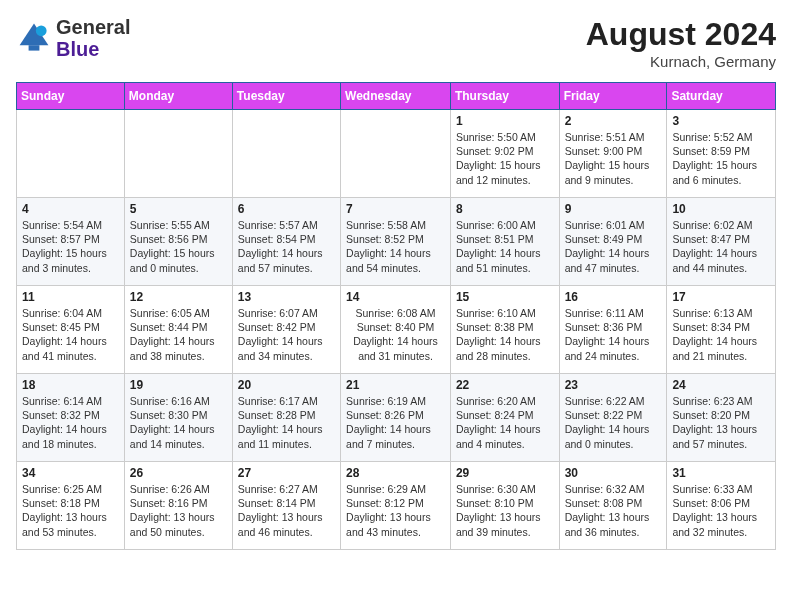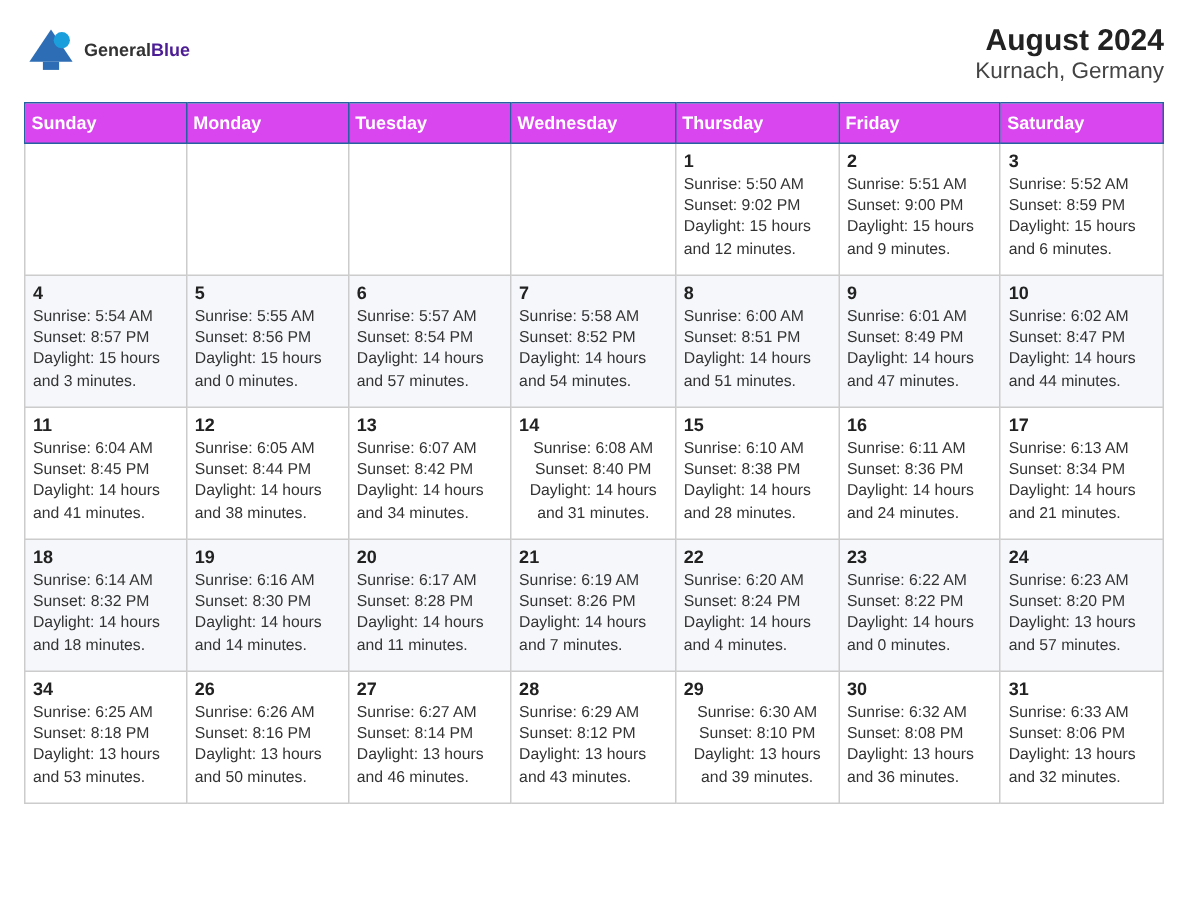--- a/index.html
+++ b/index.html
@@ -15,37 +15,37 @@
       justify-content: space-between;
       align-items: flex-start;
       margin-bottom: 12px;
     }
     .logo {
       display: flex;
       align-items: center;
     }
     .logo-text {
       display: flex;
-      flex-direction: row;
-      font-size: 12px;
+      flex-direction: column;
+      font-size: 20px;
       font-weight: bold;
       line-height: 1.1;
     }
     .logo-text .general { color: #333; }
     .logo-text .blue { color: #4c1d95; }
     .logo-icon {
       width: 36px;
       height: 36px;
       margin-right: 4px;
     }
     .title-block {
       text-align: right;
     }
     .month-year {
-      font-size: 20px;
+      font-size: 32px;
       font-weight: bold;
       color: #222;
     }
     .location {
       font-size: 15px;
       color: #444;
     }
     table {
       width: 100%;
       border-collapse: collapse;
@@ -326,21 +326,21 @@
         </td>
         <td>
           <div class="day-num">28</div>
           <div class="day-info" style="white-space: pre-line;">Sunrise: 6:29 AM
 Sunset: 8:12 PM
 Daylight: 13 hours
 and 43 minutes.</div>
         </td>
         <td>
           <div class="day-num">29</div>
-          <div class="day-info" style="white-space: pre-line; text-align: center;">Sunrise: 6:30 AM
+          <div class="day-info" style="white-space: pre-line;">Sunrise: 6:30 AM
 Sunset: 8:10 PM
 Daylight: 13 hours
 and 39 minutes.</div>
         </td>
         <td>
           <div class="day-num">30</div>
           <div class="day-info" style="white-space: pre-line;">Sunrise: 6:32 AM
 Sunset: 8:08 PM
 Daylight: 13 hours
 and 36 minutes.</div>

